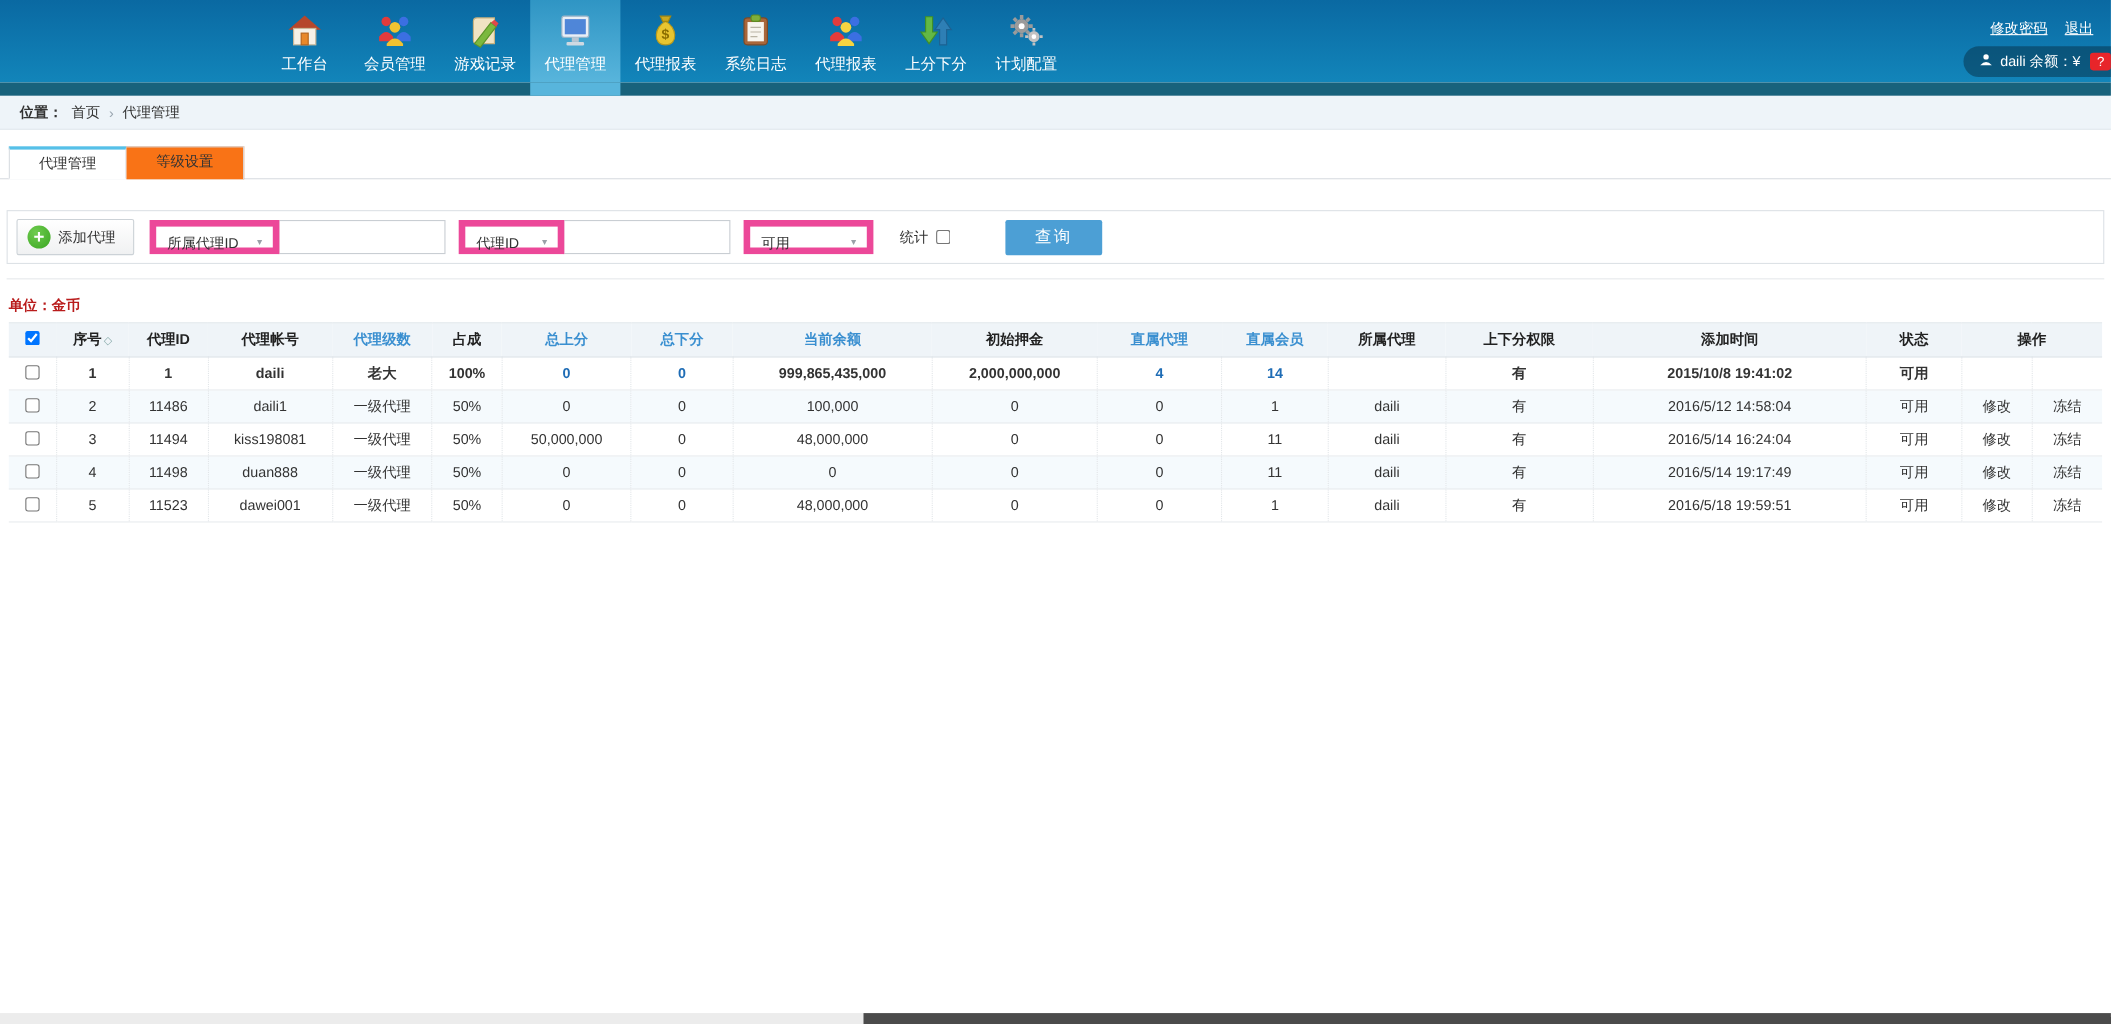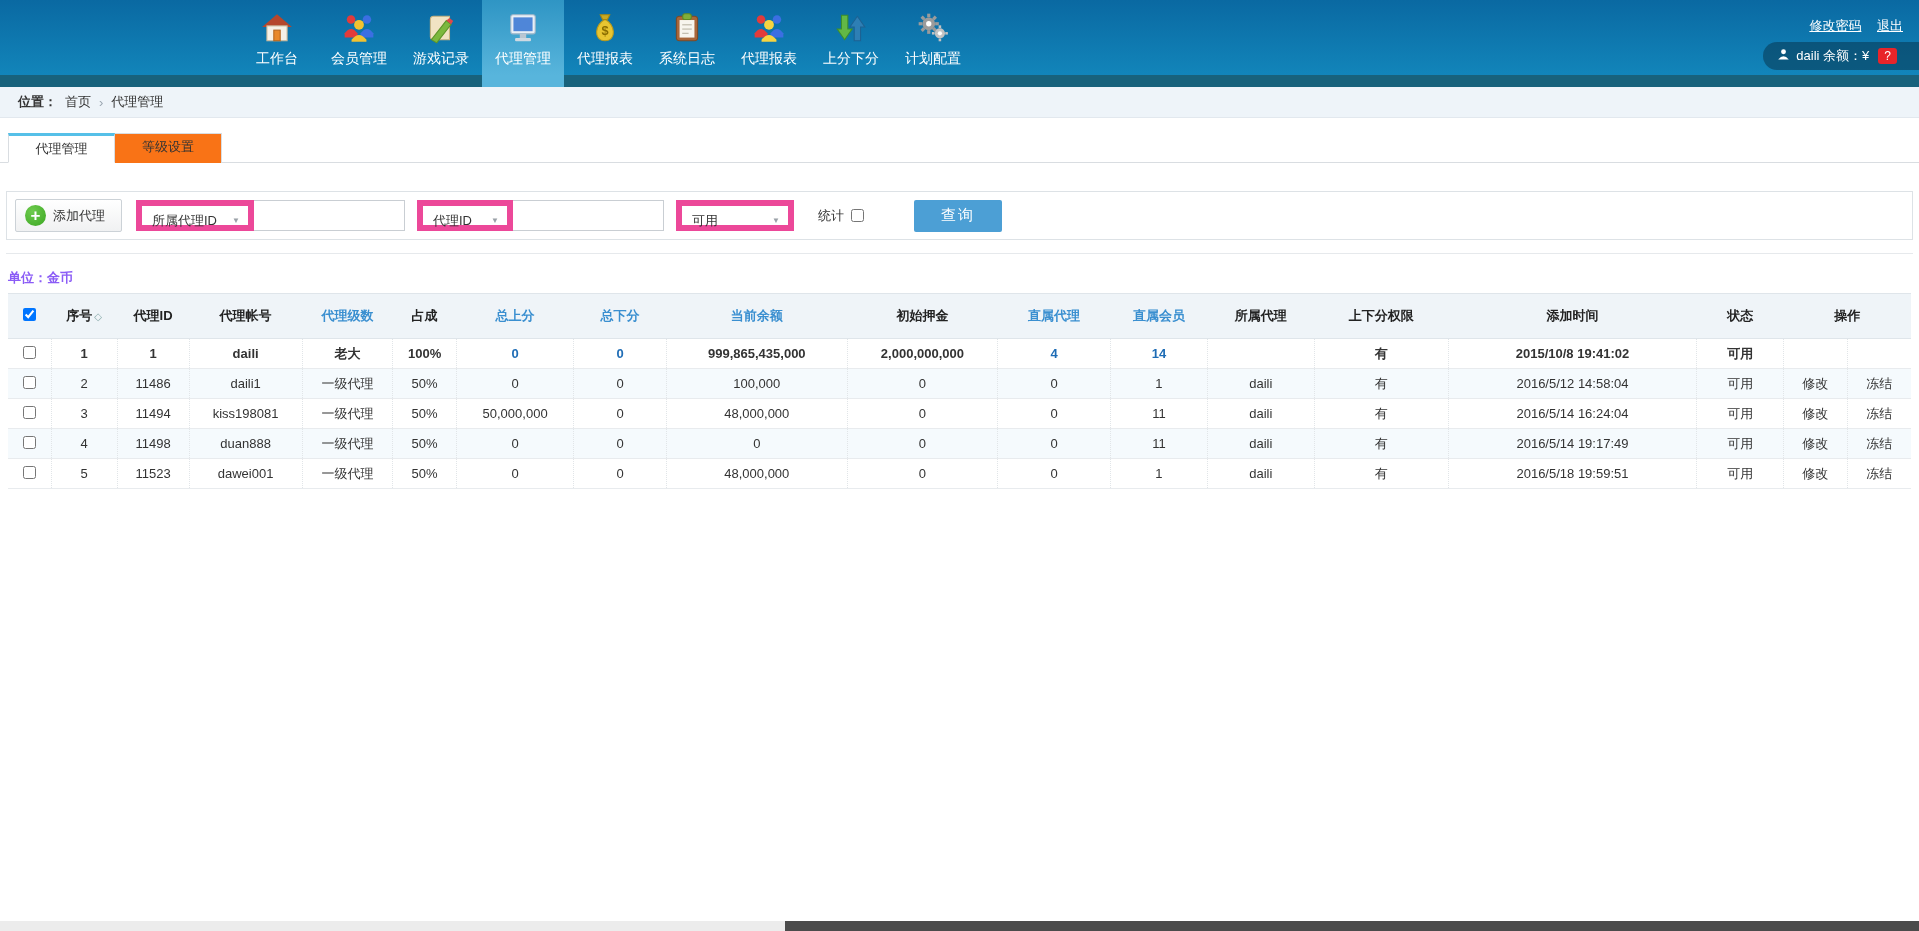--- a/index.html
+++ b/index.html
@@ -14,21 +14,21 @@
   .nav-item { width:82px; height:75px; display:flex; flex-direction:column; align-items:center; justify-content:flex-end;
     padding-bottom:7px; color:#fff; font-size:14px; cursor:pointer; }
   .nav-item .nicon { width:36px; height:36px; margin-bottom:4px; display:flex; align-items:center; justify-content:center; }
   .nav-item .nicon svg { width:34px; height:34px; }
   .nav-item.active { background:linear-gradient(180deg,#2f95c4,#58b5dc); }
   .nav-strip { height:12px; background:#18627c; position:relative; }
   .nav-strip .strip-hl { position:absolute; top:0; height:12px; width:82px; background:#58b5dc; }
   .topbar-links { position:absolute; top:17px; right:16px; color:#fff; font-size:13px; }
   .topbar-links span { cursor:pointer; margin-left:12px;text-decoration:underline; }
   .user-pill { position:absolute; top:42px; right:0; background:rgba(8,54,80,0.55); color:#fff;
-    border-radius:15px 0 0 15px; padding:5px 22px 5px 14px; font-size:13px; display:flex; align-items:center; gap:6px; }
+    border-radius:15px 0 0 15px; padding:5px 0 5px 14px; font-size:13px; display:flex; align-items:center; gap:6px; }
   .user-pill svg { width:13px; height:13px; }
   .badge { background:#e8252a; color:#fff; padding:1px 6px; border-radius:3px; font-size:12px; margin-left:3px; }
   
   .breadcrumb { height:31px; background:#eef4f9; border-bottom:1px solid #e2e8ee; display:flex; align-items:center;
     padding-left:18px; font-size:13px; color:#333; gap:8px; }
   .breadcrumb .bc-label { font-weight:bold; }
   .breadcrumb .bc-sep { color:#9aa6b0; }
   .breadcrumb .bc-home { cursor:pointer; }
   
   .tabs-row { margin-top:15px; padding-left:8px; border-bottom:1px solid #d9dde1; display:flex; height:30px; }
@@ -46,23 +46,23 @@
   .sel:after { content:"▼"; position:absolute; right:8px; top:0; color:#9aa1a8; font-size:8px; }
   .text-input { border:1px solid #c9ced3; height:31px; width:152px; margin-left:-1px; padding:0 8px; font-size:13px; outline:none; }
   .sel.parent { width:118px; margin-left:14px; }
   .sel.agent { width:96px; margin-left:12px; }
   .sel.status { width:118px; margin-left:12px; }
   .stats-wrap { margin-left:24px; font-size:13px; display:flex; align-items:center; gap:7px; }
   .query-btn { margin-left:50px; width:88px; height:32px; background:#4c9fd5; color:#fff; border:none;
     font-size:15px; border-radius:2px; cursor:pointer; letter-spacing:2px; }
   .thin-strip { margin:7px 6px 0 6px; height:7px; border-bottom:1px solid #e6e9ec; }
   
-  .unit-label { margin:15px 0 6px 8px; font-size:13px; font-weight:bold; color:#8b5cf6; }
+  .unit-label { margin:15px 0 6px 8px; font-size:13px; font-weight:bold; color:#b91c1c; }
   table.agents { margin:0 8px; width:1903px; border-collapse:collapse; table-layout:fixed; font-size:13px; }
-  table.agents thead tr { background:#eff4f8; height:45px; border-top:1px solid #dfe5ea; border-bottom:1px solid #dfe5ea; }
+  table.agents thead tr { background:#eff4f8; height:31px; border-top:1px solid #dfe5ea; border-bottom:1px solid #dfe5ea; }
   table.agents th { font-weight:bold; color:#222; text-align:center; }
   table.agents th.hlink { color:#3a8fd0; cursor:pointer; }
   table.agents td { text-align:center; height:30px; border-bottom:1px solid #e8ebee; border-right:1px dotted #e1e5e8; color:#333; }
   table.agents td:last-child { border-right:none; }
   table.agents tr.alt { background:#f5fafd; }
   .sort-glyph { color:#8aa; font-size:10px; margin-left:2px; }
   .cell-link { color:#4a95cc; cursor:pointer; }
   .cell-green { color:#1fa24f; }
   .cell-red { color:#e4393d; cursor:pointer; }
   tr.row-bold td { font-weight:bold; }

